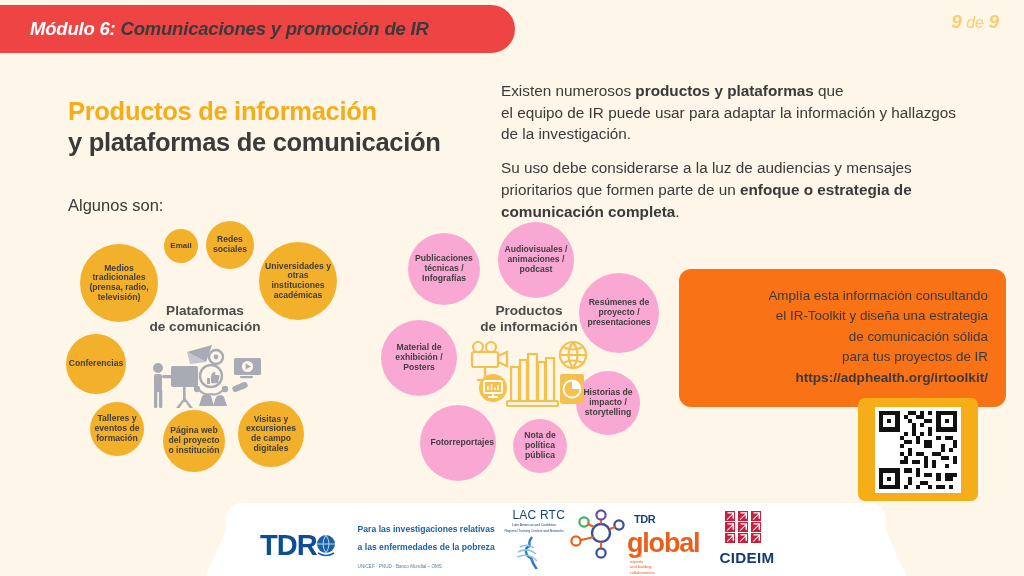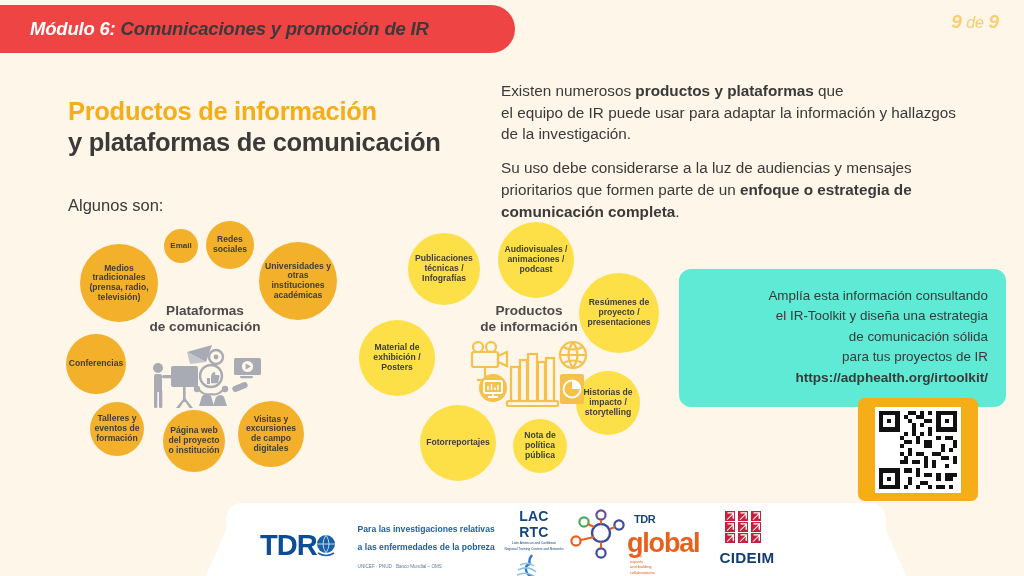--- a/index.html
+++ b/index.html
@@ -44,31 +44,31 @@
   #intro p{margin:12px 0 12px 0;}
   #intro b{font-weight:bold;}
   .bubble{
     position:absolute;border-radius:50%;
     display:flex;align-items:center;justify-content:center;text-align:center;
     box-sizing:border-box;line-height:1.13;
     font-size:8.6px;font-weight:bold;color:#3E3E3E;
     padding:2px;
   }
   .bubble.orange{background:#F3B02B;}
-  .bubble.gray{background:#fde047;}
+  .bubble.gray{background:#f9a8d4;justify-content:flex-end;}
   .cluster-label{
     position:absolute;text-align:center;font-size:13.6px;font-weight:bold;
     color:#4A4A4A;line-height:1.18;
   }
   
   .icon-art{position:absolute;}
   
   #callout{
     position:absolute;left:679px;top:269px;width:327px;height:138px;
-    background:#5eead4;border-radius:12px;
+    background:#f97316;border-radius:12px;
   }
   #callout .ctext{
     position:absolute;right:18px;top:17px;width:292px;text-align:right;
     font-size:13.4px;line-height:1.52;color:#3A3A3A;
   }
   #callout .curl{font-weight:bold;font-size:13.6px;}
   
   #qr-box{
     position:absolute;left:858px;top:398px;width:120px;height:103px;
     background:#F5AD18;border-radius:7px;
@@ -100,21 +100,21 @@
   }
   #logo-tdr .tdr-tag{margin-left:20px;}
   #logo-tdr .tdr-l1,#logo-tdr .tdr-l2{
     font-size:8.6px;font-weight:bold;color:#1B61A8;line-height:1.22;white-space:nowrap;
   }
   #logo-tdr .tdr-l3{
     font-size:4.6px;color:#5E7C9E;line-height:1.4;white-space:nowrap;margin-top:1px;
   }
   
   #logo-lac{left:503px;top:508px;width:62px;text-align:center;}
-  #logo-lac .lac-t{font-size:14px;font-weight:bold;color:#16457E;letter-spacing:0.2px;}
+  #logo-lac .lac-t{font-size:12px;font-weight:normal;color:#16457E;letter-spacing:0.2px;text-align:right;}
   #logo-lac .lac-s{font-size:3.3px;color:#16457E;line-height:1.45;margin-top:1px;}
   
   #logo-global{left:570px;top:508px;}
   #logo-global .g-word{
     position:absolute;left:57px;top:22px;
     font-size:27px;font-weight:bold;color:#E8601C;letter-spacing:-1.2px;line-height:1;
   }
   #logo-global .g-sub{
     position:absolute;left:60px;top:45px;font-size:4px;color:#E8601C;line-height:1.4;
   }
@@ -230,21 +230,21 @@
 <div id="products-cluster" style="position: absolute; left: 0px; top: 0px; width: 1024px; height: 576px; pointer-events: none;">
     <div class="bubble gray" style="left: 408px; top: 233px; width: 72px; height: 72px;">
       <span>Publicaciones técnicas / Infografías</span>
     </div>
     <div class="bubble gray" style="left: 498px; top: 222px; width: 76px; height: 76px;">
       <span>Audiovisuales / animaciones / podcast</span>
     </div>
     <div class="bubble gray" style="left: 579px; top: 273px; width: 80px; height: 80px;">
       <span>Resúmenes de proyecto / presentaciones</span>
     </div>
-    <div class="bubble gray" style="left: 359px; top: 320px; width: 76px; height: 76px;">
+    <div class="bubble gray" style="left: 381px; top: 320px; width: 76px; height: 76px;">
       <span>Material de exhibición / Posters</span>
     </div>
     <div class="bubble gray" style="left: 576px; top: 371px; width: 64px; height: 64px;">
       <span>Historias de impacto / storytelling</span>
     </div>
     <div class="bubble gray" style="left: 420px; top: 405px; width: 76px; height: 76px;">
       <span>Fotorreportajes</span>
     </div>
     <div class="bubble gray" style="left: 513px; top: 419px; width: 54px; height: 54px;">
       <span>Nota de política pública</span>

